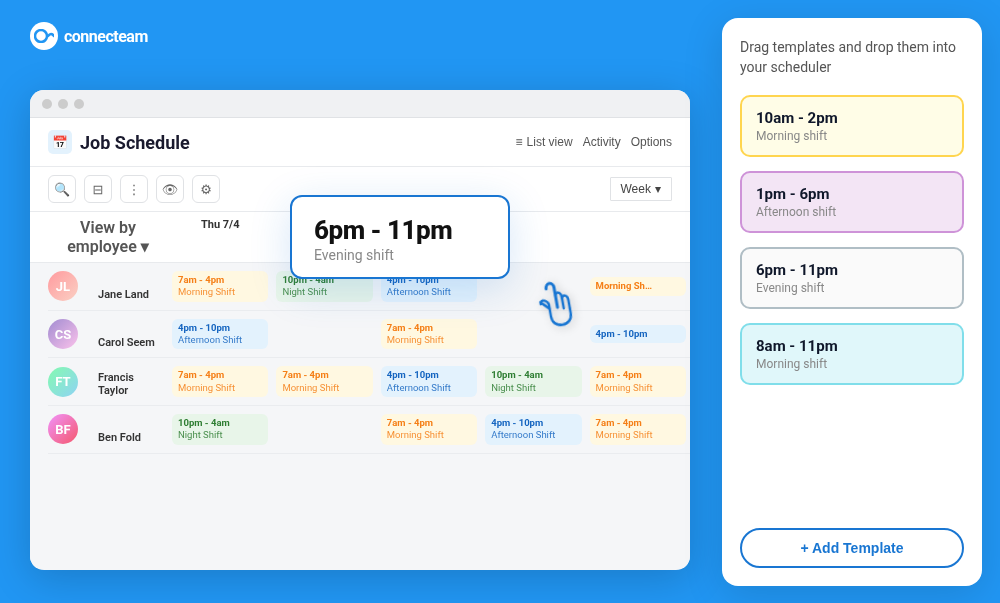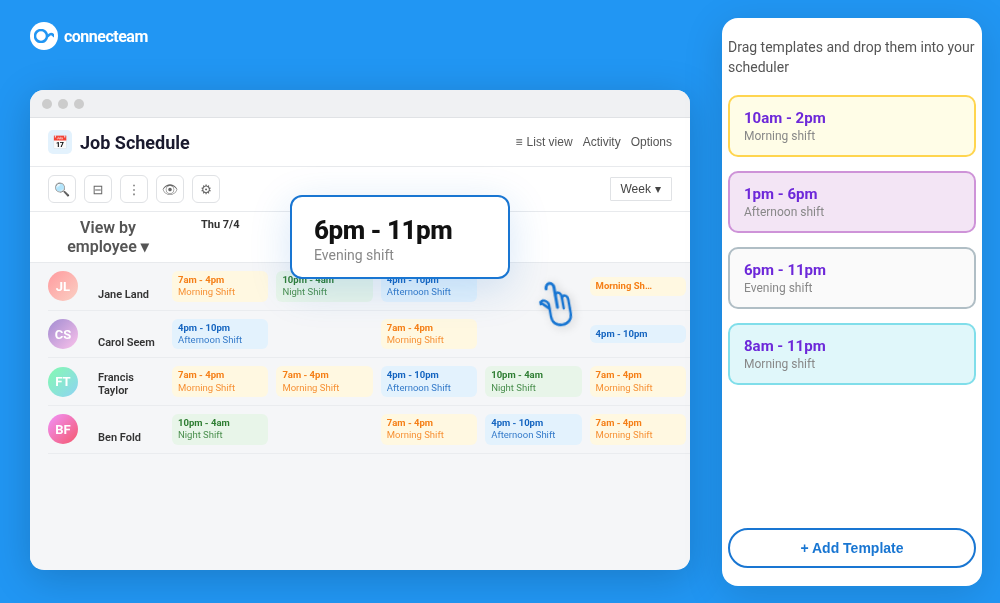--- a/index.html
+++ b/index.html
@@ -263,21 +263,21 @@
     
     .templates-panel {
       position: absolute;
       top: 18px;
       right: 18px;
       width: 260px;
       height: 568px;
       background: white;
       border-radius: 16px;
       box-shadow: 0 8px 40px rgba(0,0,0,0.13);
-      padding: 20px 6px 18px;
+      padding: 20px 18px 18px;
       display: flex;
       flex-direction: column;
       gap: 14px;
     }
 
     .panel-title {
       font-size: 14px;
       color: #555;
       line-height: 1.4;
       text-align: left;
@@ -292,21 +292,21 @@
       cursor: grab;
     }
     .template-card.yellow { border-color: #FFD54F; background: #FFFDE7; }
     .template-card.purple { border-color: #CE93D8; background: #F3E5F5; }
     .template-card.blue-gray { border-color: #b0bec5; background: #FAFAFA; }
     .template-card.teal { border-color: #80DEEA; background: #E0F7FA; }
 
     .template-time {
       font-size: 15px;
       font-weight: 700;
-      color: #6d28d9;
+      color: #0f172a;
     }
     .template-name {
       font-size: 12px;
       color: #888;
       margin-top: 2px;
     }
 
     .add-template-btn {
       margin-top: auto;
       border: 2px solid #1976D2;

